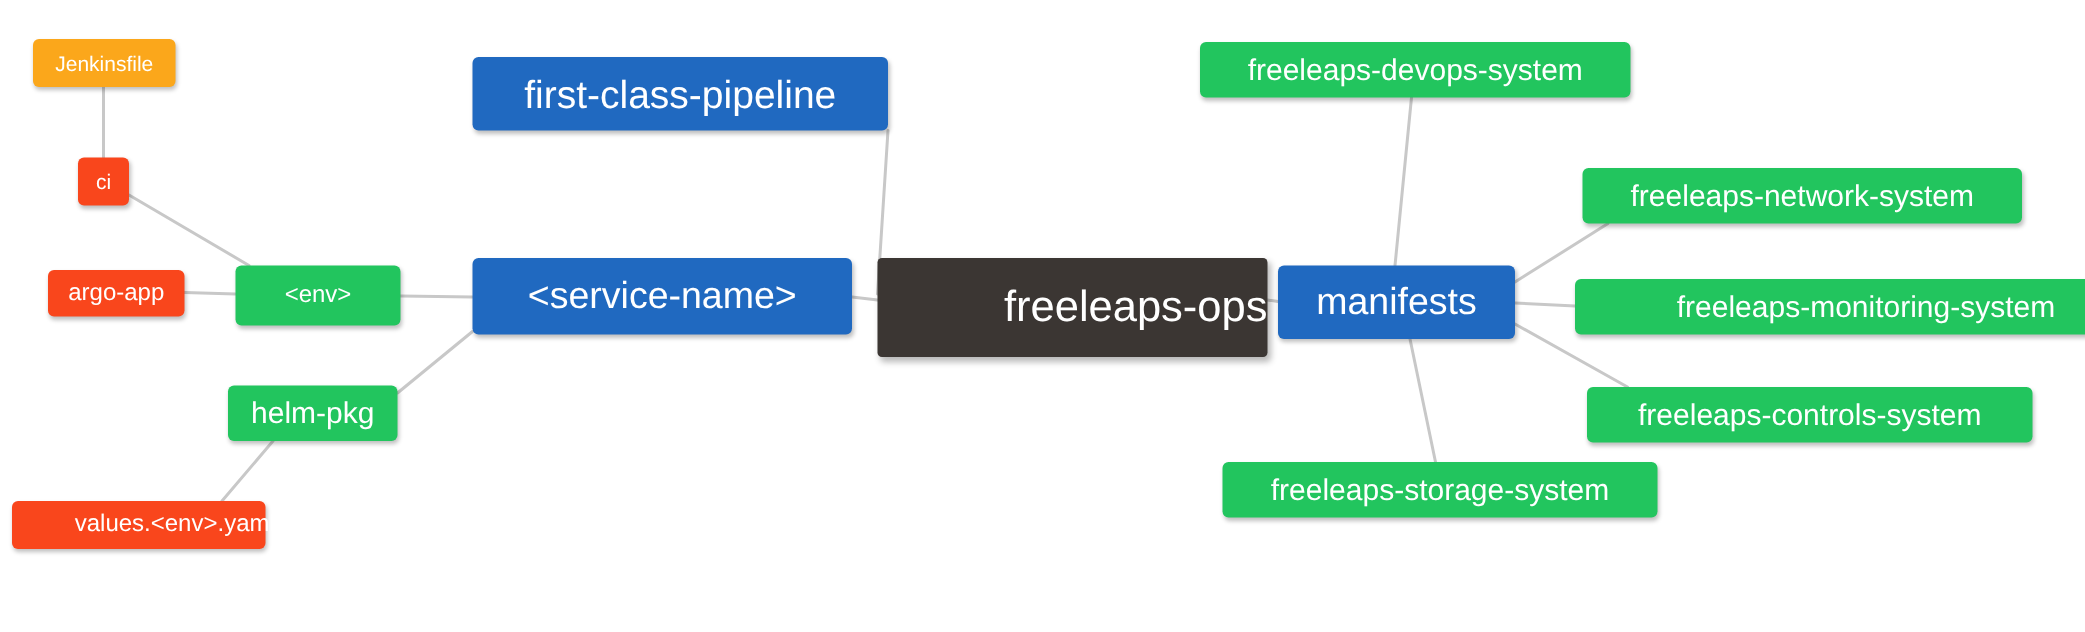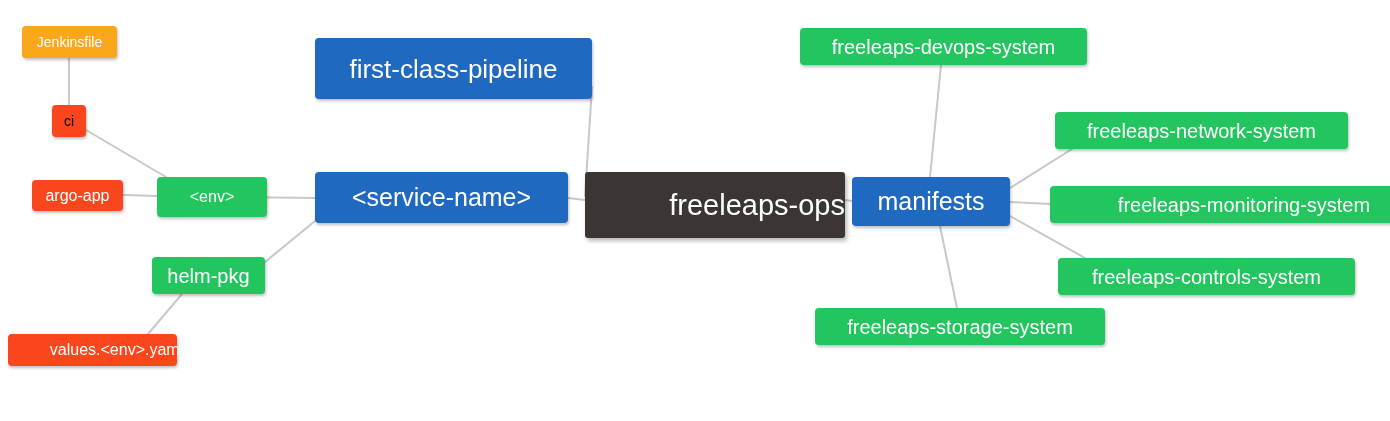--- a/index.html
+++ b/index.html
@@ -62,39 +62,39 @@
       <line x1="930" y1="177" x2="941" y2="65" stroke="#c8c8c8" stroke-width="2" stroke-linecap="round"></line>
       <line x1="1010" y1="188" x2="1072" y2="149" stroke="#c8c8c8" stroke-width="2" stroke-linecap="round"></line>
       <line x1="1010" y1="202" x2="1050" y2="204" stroke="#c8c8c8" stroke-width="2" stroke-linecap="round"></line>
       <line x1="1010" y1="216" x2="1085" y2="258" stroke="#c8c8c8" stroke-width="2" stroke-linecap="round"></line>
       <line x1="940" y1="226" x2="957" y2="308" stroke="#c8c8c8" stroke-width="2" stroke-linecap="round"></line>
     </svg>
   <div id="node-layer">
       <div class="node root" style="left: 585px; top: 172px; width: 260px; height: 66px; background: rgb(59, 54, 51); font-size: 29px; color: rgb(255, 255, 255);">
         <span>freeleaps-ops</span>
       </div>
-      <div class="node" style="left: 315px; top: 38px; width: 277px; height: 61px; background: rgb(32, 105, 192); font-size: 26px; color: rgb(255, 255, 255);">
+      <div class="node" style="left: 315px; top: 38px; width: 277px; height: 49px; background: rgb(32, 105, 192); font-size: 26px; color: rgb(255, 255, 255);">
         <span>first-class-pipeline</span>
       </div>
       <div class="node" style="left: 315px; top: 172px; width: 253px; height: 51px; background: rgb(32, 105, 192); font-size: 25px; color: rgb(255, 255, 255);">
         <span>&lt;service-name&gt;</span>
       </div>
       <div class="node" style="left: 852px; top: 177px; width: 158px; height: 49px; background: rgb(32, 105, 192); font-size: 25px; color: rgb(255, 255, 255);">
         <span>manifests</span>
       </div>
       <div class="node" style="left: 157px; top: 177px; width: 110px; height: 40px; background: rgb(34, 197, 94); font-size: 16px; color: rgb(255, 255, 255);">
         <span>&lt;env&gt;</span>
       </div>
       <div class="node" style="left: 152px; top: 257px; width: 113px; height: 37px; background: rgb(34, 197, 94); font-size: 20px; color: rgb(255, 255, 255);">
         <span>helm-pkg</span>
       </div>
       <div class="node" style="left: 22px; top: 26px; width: 95px; height: 32px; background: rgb(251, 167, 27); font-size: 14px; color: rgb(255, 255, 255);">
         <span>Jenkinsfile</span>
       </div>
-      <div class="node" style="left: 52px; top: 105px; width: 34px; height: 32px; background: rgb(249, 70, 28); font-size: 14px; color: #000000;">
+      <div class="node" style="left: 52px; top: 105px; width: 34px; height: 32px; background: rgb(249, 70, 28); font-size: 14px; color: #ffffff;">
         <span>ci</span>
       </div>
       <div class="node" style="left: 32px; top: 180px; width: 91px; height: 31px; background: rgb(249, 70, 28); font-size: 16px; color: rgb(255, 255, 255);">
         <span>argo-app</span>
       </div>
       <div class="node" style="left: 8px; top: 334px; width: 169px; height: 32px; background: rgb(249, 70, 28); font-size: 16px; color: rgb(255, 255, 255); padding-left: 48px;">
         <span>values.&lt;env&gt;.yaml</span>
       </div>
       <div class="node" style="left: 800px; top: 28px; width: 287px; height: 37px; background: rgb(34, 197, 94); font-size: 20px; color: rgb(255, 255, 255);">
         <span>freeleaps-devops-system</span>

